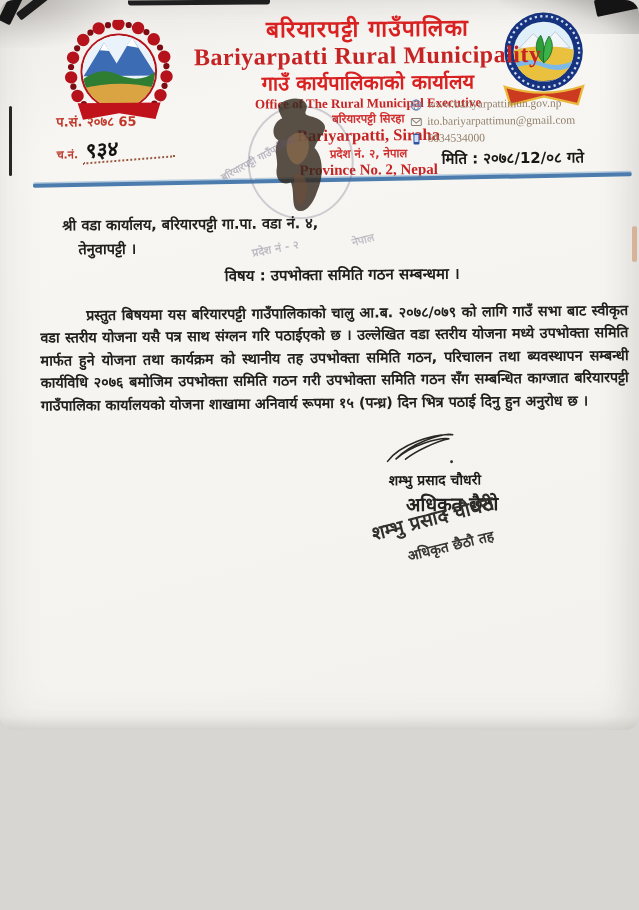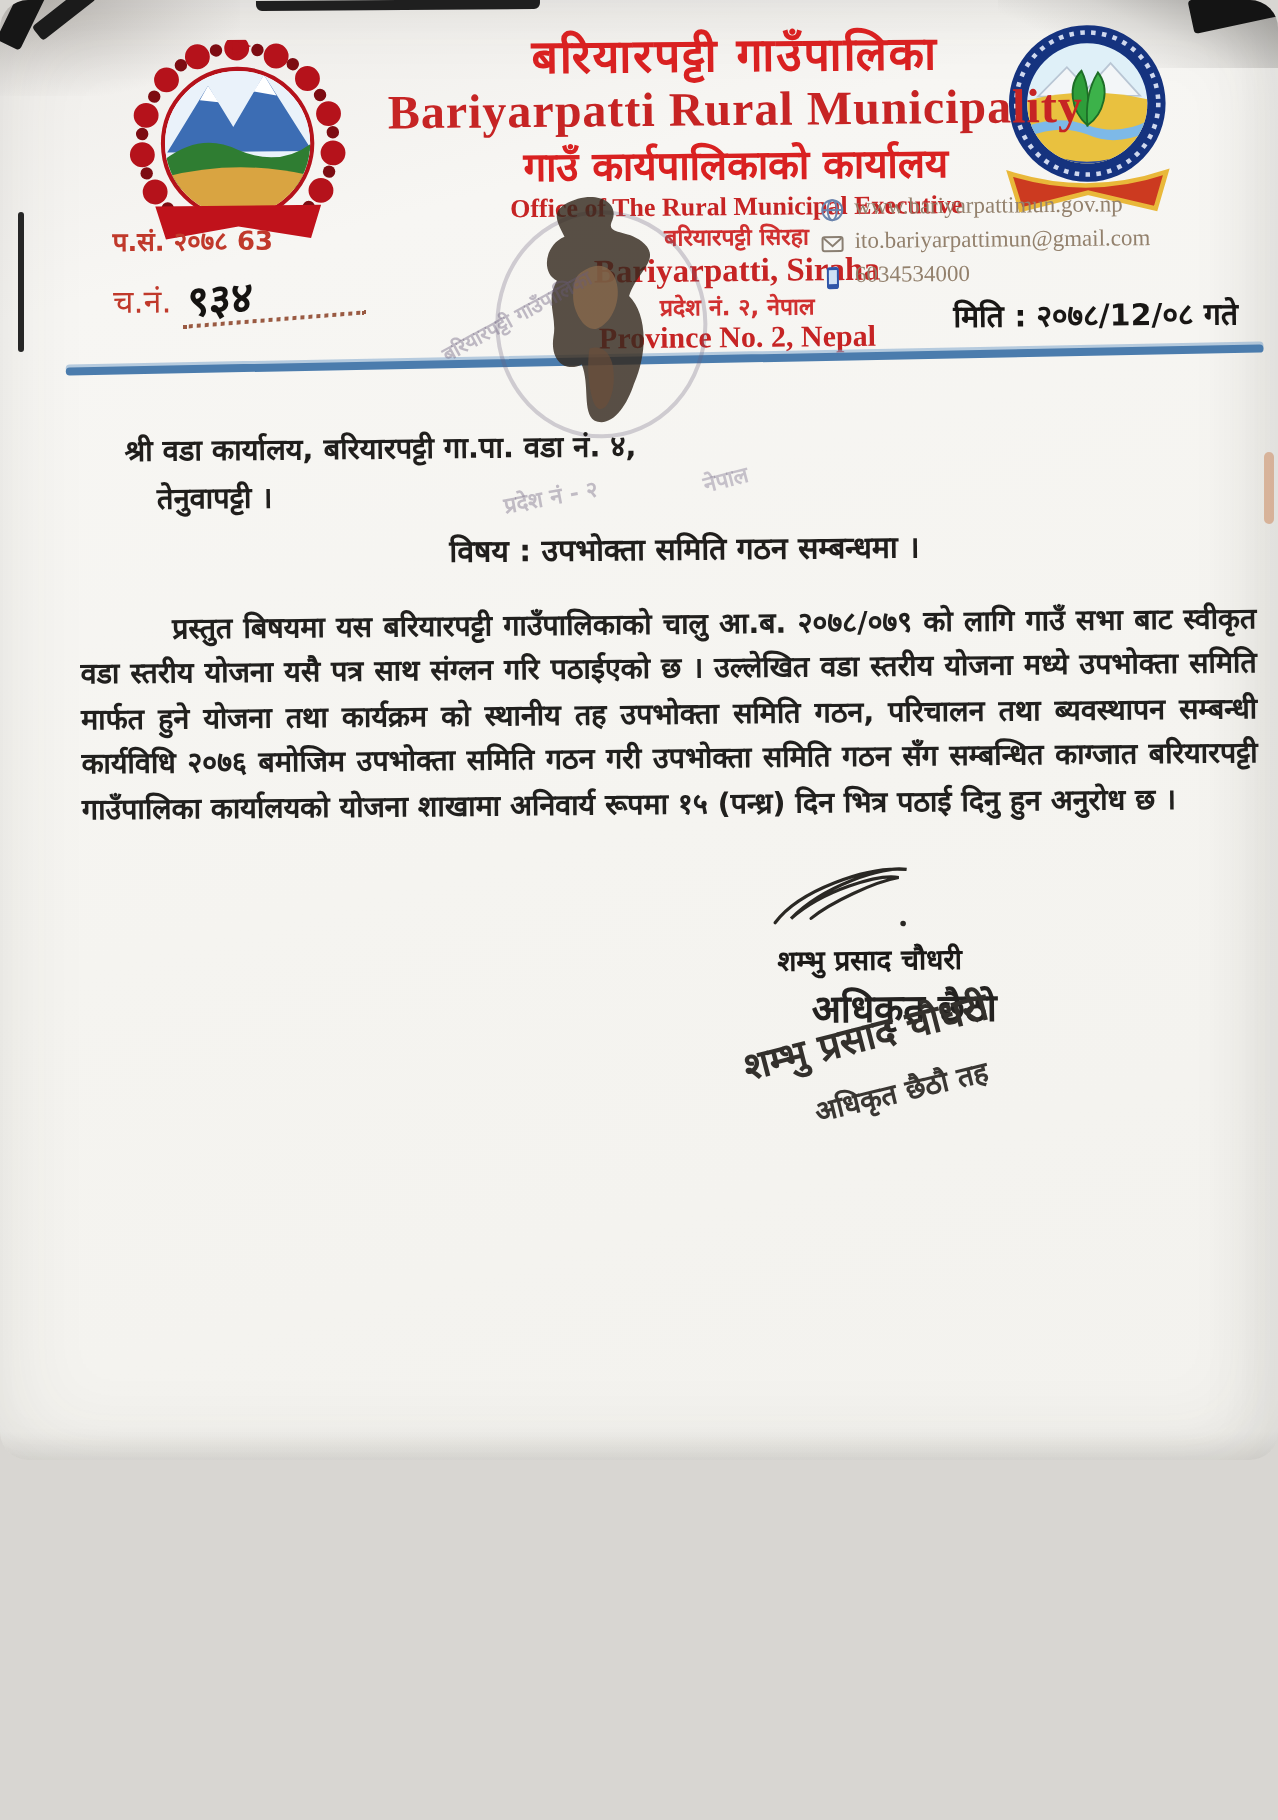--- a/index.html
+++ b/index.html
@@ -36,30 +36,30 @@
   .o-np{font-size:20px;font-weight:bold;color:#d92121;line-height:26px;}
   .o-en{font-size:13px;font-weight:bold;color:#c62424;line-height:15px;}
   .p-np{font-size:11.5px;font-weight:bold;color:#d03030;line-height:14px;margin-top:1px;}
   .p-en{font-size:16.5px;font-weight:bold;color:#c62424;line-height:19px;}
   .pr-np{font-size:11.5px;font-weight:bold;color:#d03030;line-height:14px;margin-top:2px;}
   .pr-en{font-size:15px;font-weight:bold;color:#c62424;line-height:18px;}
 
   .refs{position:absolute;left:58px;top:111px;}
   .ref-row{font-size:13px;font-weight:bold;color:#c0392b;line-height:18px;}
   .disp-row{margin-top:6px;display:flex;align-items:flex-end;}
-  .disp-label{font-size:16px;font-weight:normal;color:#c0392b;}
+  .disp-label{font-size:11px;font-weight:bold;color:#c0392b;}
   .disp-value{display:inline-block;min-width:86px;margin-left:6px;border-bottom:2px dotted #9a5a42;
     font-size:21px;font-weight:bold;color:#151311;transform:rotate(-4deg) skewX(-6deg);padding:0 4px 0 2px;line-height:22px;}
 
   .contact{position:absolute;left:412px;top:97px;width:200px;}
   .c-row{display:flex;align-items:center;gap:5px;font-family:"Liberation Serif",serif;
     font-size:11.5px;color:#93816d;line-height:17px;}
   .c-icon{width:12px;height:12px;flex:0 0 12px;display:inline-block;}
   .date-row{position:absolute;left:443px;top:149px;font-size:15px;font-weight:bold;color:#191715;white-space:nowrap;}
-  .date-row .lbl{margin-right:5px;margin-left:35px;}
+  .date-row .lbl{margin-right:5px;}
 
   .blue-rule{position:absolute;left:34px;top:181px;width:599px;height:3.5px;background:#4b7cad;
     border-radius:2px;transform:rotate(-.55deg);transform-origin:left center;
     box-shadow:0 -1.5px 0 rgba(130,168,205,.55);}
 
   
   .stamp{position:absolute;left:246px;top:96px;width:112px;height:126px;pointer-events:none;}
   .stamp-faint{position:absolute;font-size:10px;font-weight:bold;color:rgba(104,92,122,.40);white-space:nowrap;}
   .sf1{left:218px;top:150px;transform:rotate(-28deg);}
   .sf2{left:252px;top:240px;transform:rotate(-10deg);font-size:11px;color:rgba(104,92,122,.38);}
@@ -172,21 +172,21 @@
       <div class="o-en ens">Office of The Rural Municipal Executive</div>
       <div class="p-np dev">बरियारपट्टी सिरहा</div>
       <div class="p-en ens">Bariyarpatti, Siraha</div>
       <div class="pr-np dev">प्रदेश नं. २, नेपाल</div>
       <div class="pr-en ens">Province No. 2, Nepal</div>
     </div>
 
     <div class="refs">
       <div class="ref-row dev">
         <span>प.सं.</span>
-        <span>२०७८ 63</span>
+        <span>२०७८ 65</span>
       </div>
       <div class="disp-row">
         <span class="disp-label dev">च.नं.</span>
         <span class="disp-value dev">९३४</span>
       </div>
     </div>
 
     <div class="contact">
       <div class="c-row">
         <span class="c-icon">

